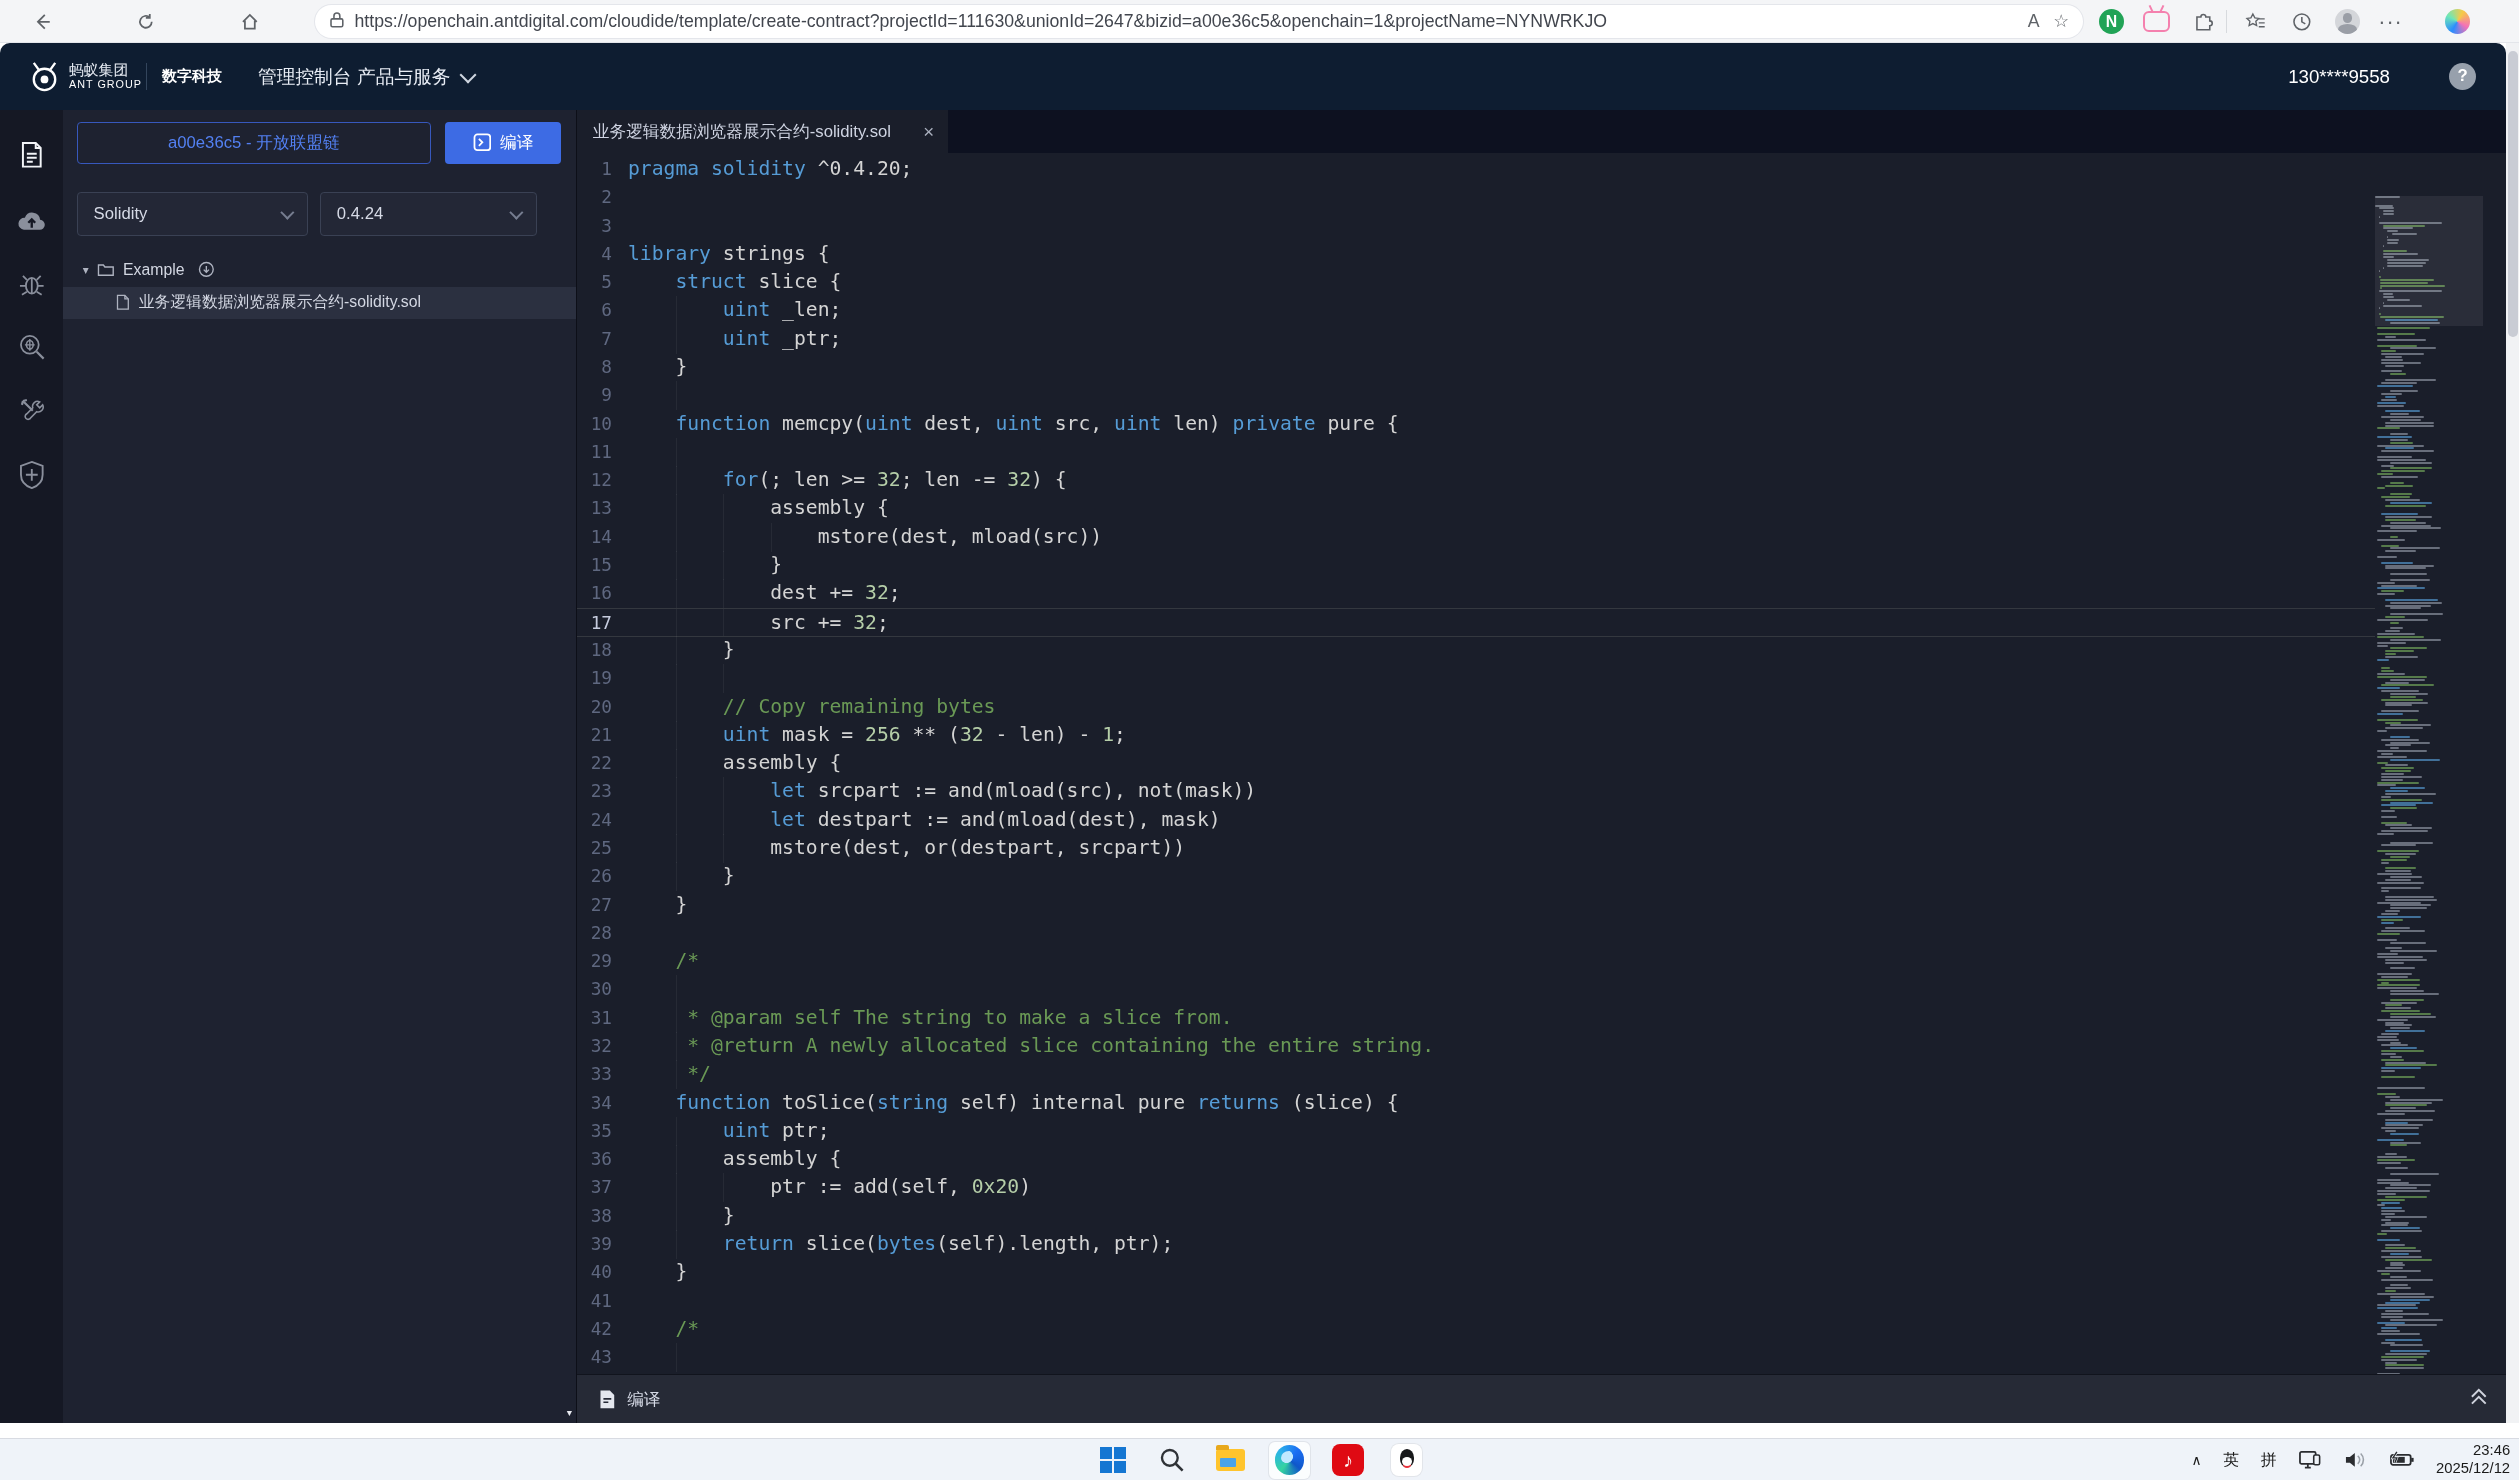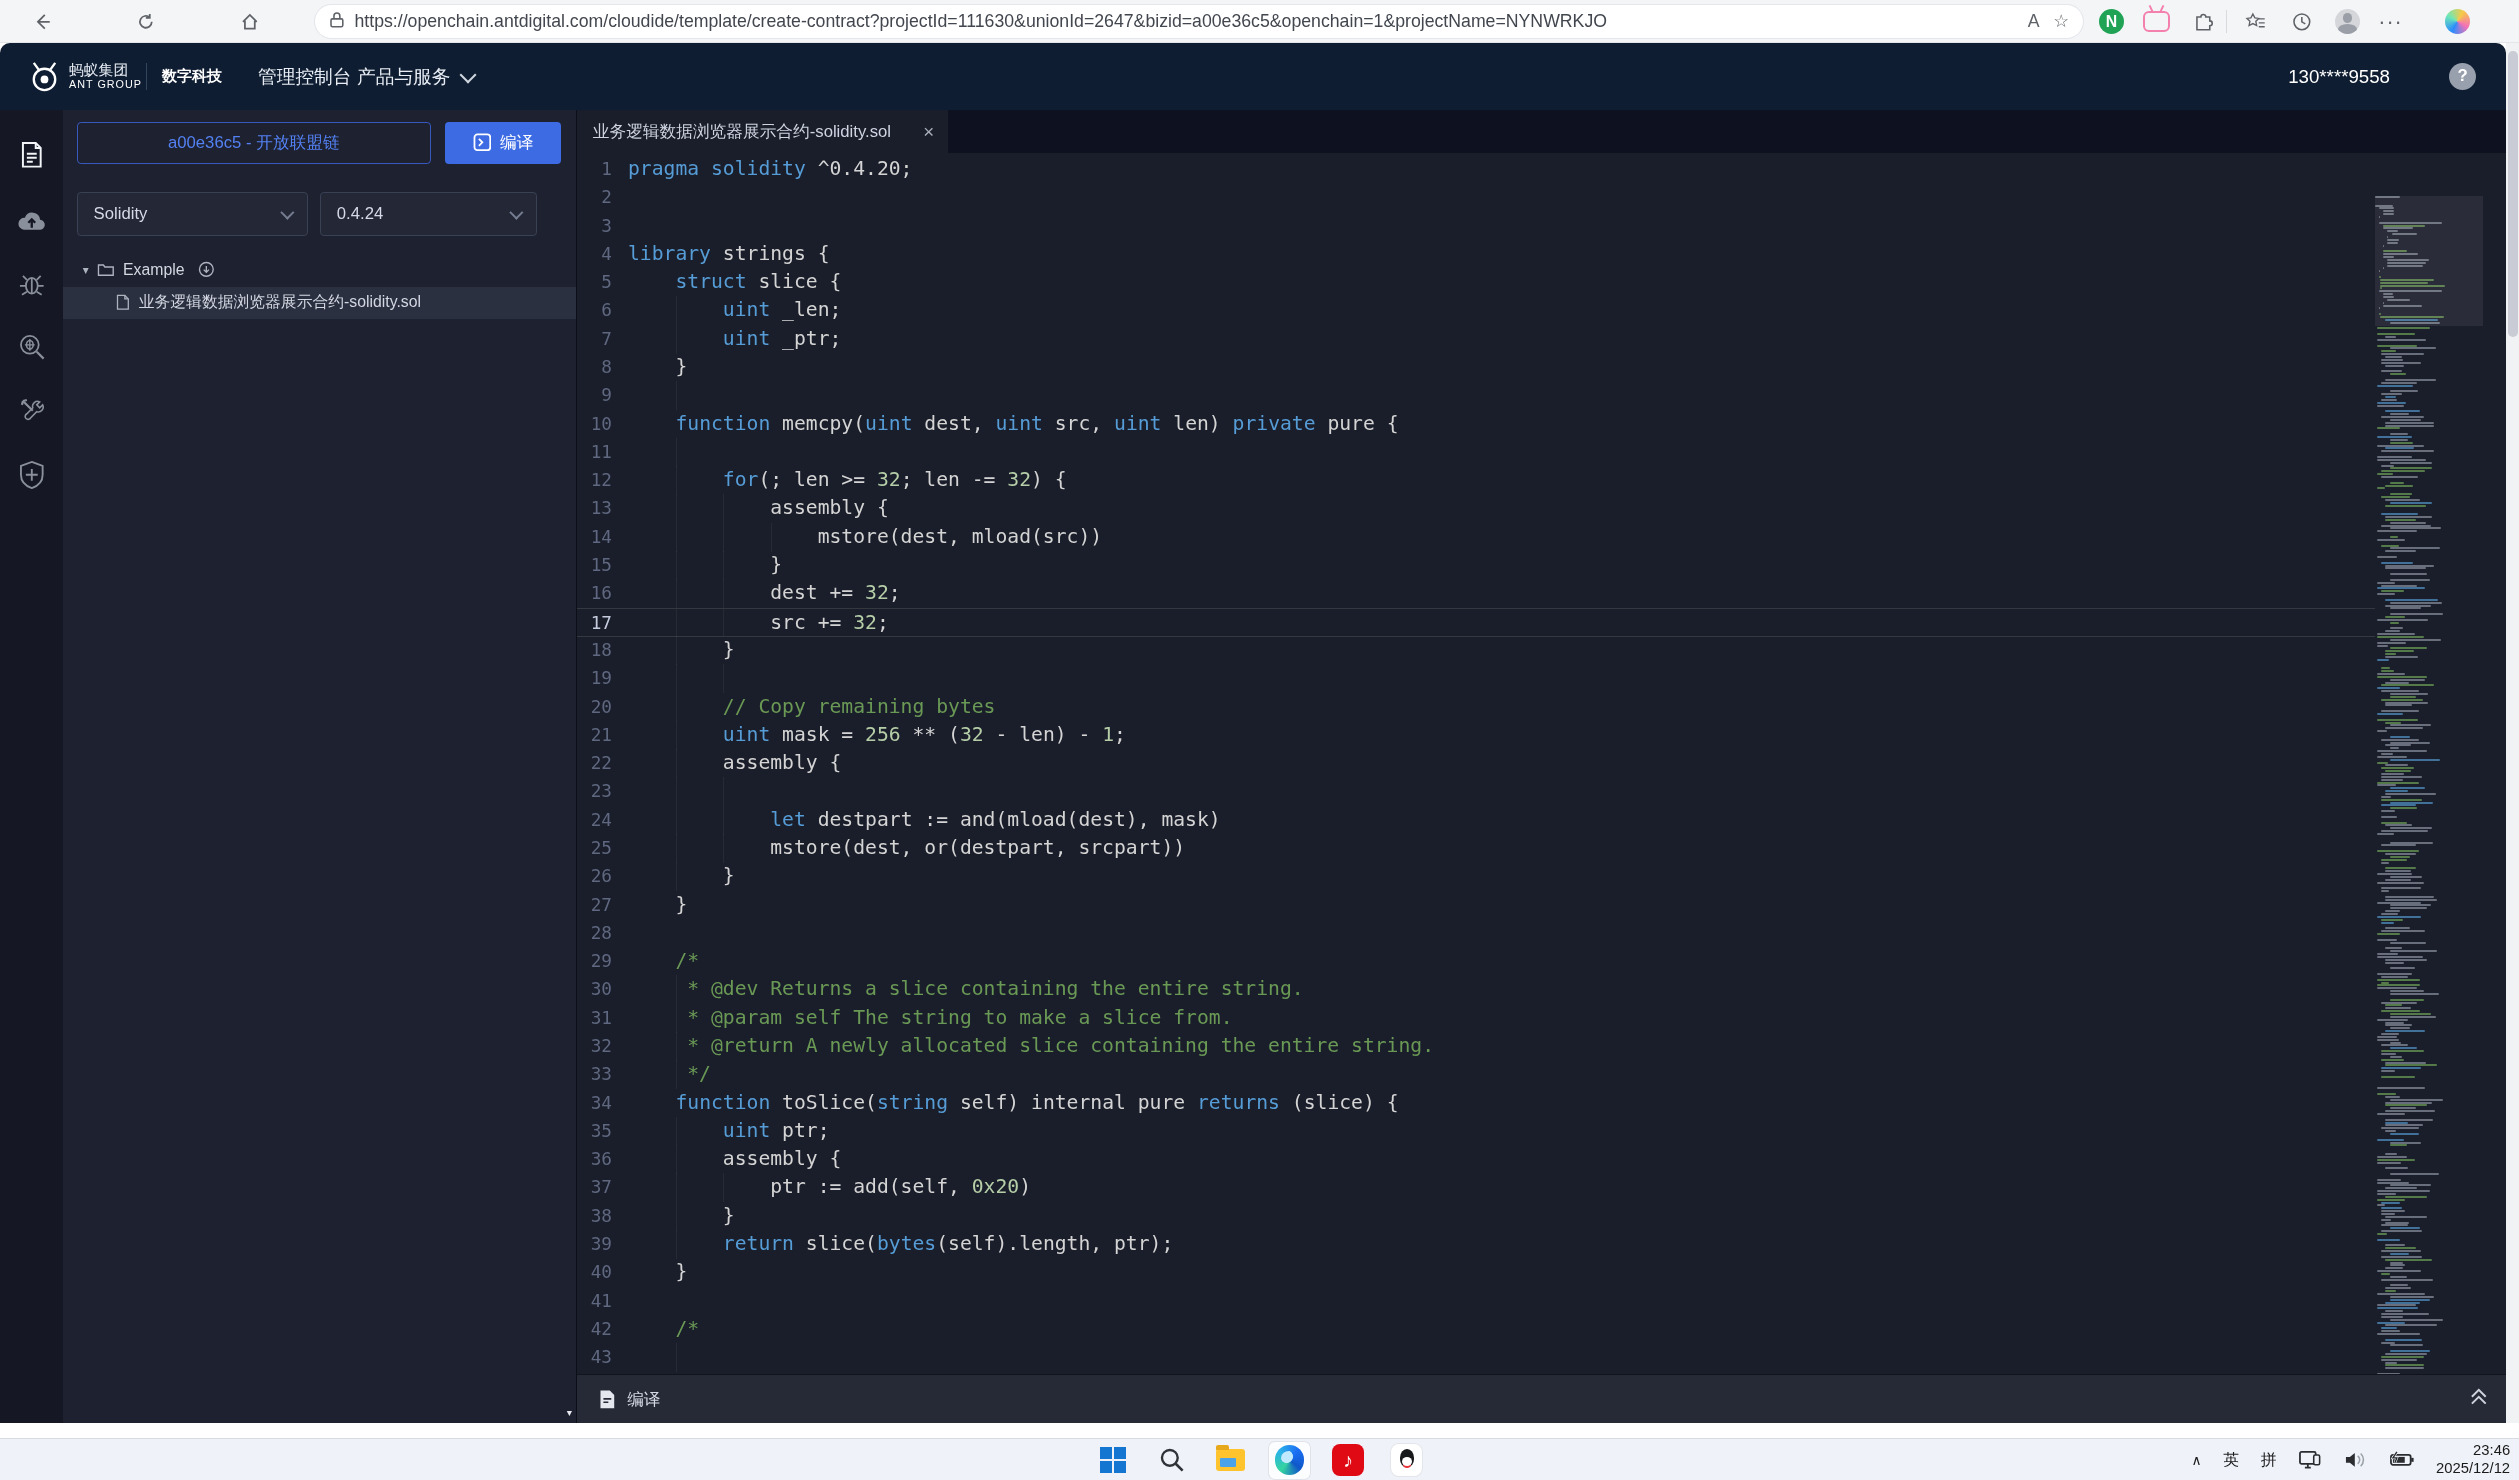--- a/index.html
+++ b/index.html
@@ -345,28 +345,28 @@
             <div class="cl" style="top: 341px;"><span class="ln">13</span><i class="guide" style="left: 99px;"></i><i class="guide" style="left: 146px;"></i><span class="ct"><span class="t-p">            assembly {</span></span></div>
             <div class="cl" style="top: 370px;"><span class="ln">14</span><i class="guide" style="left: 99px;"></i><i class="guide" style="left: 146px;"></i><i class="guide" style="left: 194px;"></i><span class="ct"><span class="t-p">                mstore(dest, mload(src))</span></span></div>
             <div class="cl" style="top: 398px;"><span class="ln">15</span><i class="guide" style="left: 99px;"></i><i class="guide" style="left: 146px;"></i><span class="ct"><span class="t-p">            }</span></span></div>
             <div class="cl" style="top: 426px;"><span class="ln">16</span><i class="guide" style="left: 99px;"></i><i class="guide" style="left: 146px;"></i><span class="ct"><span class="t-p">            dest += </span><span class="t-n">32</span><span class="t-p">;</span></span></div>
             <div class="cl cur" style="top: 455px;"><span class="ln">17</span><i class="guide" style="left: 99px;"></i><i class="guide" style="left: 146px;"></i><span class="ct"><span class="t-p">            src += </span><span class="t-n">32</span><span class="t-p">;</span></span></div>
             <div class="cl" style="top: 483px;"><span class="ln">18</span><i class="guide" style="left: 99px;"></i><span class="ct"><span class="t-p">        }</span></span></div>
             <div class="cl" style="top: 511px;"><span class="ln">19</span><i class="guide" style="left: 99px;"></i><i class="guide" style="left: 146px;"></i><span class="ct"></span></div>
             <div class="cl" style="top: 540px;"><span class="ln">20</span><i class="guide" style="left: 99px;"></i><span class="ct"><span class="t-c">        // Copy remaining bytes</span></span></div>
             <div class="cl" style="top: 568px;"><span class="ln">21</span><i class="guide" style="left: 99px;"></i><span class="ct"><span class="t-p">        </span><span class="t-k">uint</span><span class="t-p"> mask = </span><span class="t-n">256</span><span class="t-p"> ** (</span><span class="t-n">32</span><span class="t-p"> - len) - </span><span class="t-n">1</span><span class="t-p">;</span></span></div>
             <div class="cl" style="top: 596px;"><span class="ln">22</span><i class="guide" style="left: 99px;"></i><span class="ct"><span class="t-p">        assembly {</span></span></div>
-            <div class="cl" style="top: 624px;"><span class="ln">23</span><i class="guide" style="left: 99px;"></i><i class="guide" style="left: 146px;"></i></div>
+            <div class="cl" style="top: 624px;"><span class="ln">23</span><i class="guide" style="left: 99px;"></i><i class="guide" style="left: 146px;"></i><span class="ct"><span class="t-p">            </span><span class="t-k">let</span><span class="t-p"> srcpart := and(mload(src), not(mask))</span></span></div>
             <div class="cl" style="top: 653px;"><span class="ln">24</span><i class="guide" style="left: 99px;"></i><i class="guide" style="left: 146px;"></i><span class="ct"><span class="t-p">            </span><span class="t-k">let</span><span class="t-p"> destpart := and(mload(dest), mask)</span></span></div>
             <div class="cl" style="top: 681px;"><span class="ln">25</span><i class="guide" style="left: 99px;"></i><i class="guide" style="left: 146px;"></i><span class="ct"><span class="t-p">            mstore(dest, or(destpart, srcpart))</span></span></div>
             <div class="cl" style="top: 709px;"><span class="ln">26</span><i class="guide" style="left: 99px;"></i><span class="ct"><span class="t-p">        }</span></span></div>
             <div class="cl" style="top: 738px;"><span class="ln">27</span><span class="ct"><span class="t-p">    }</span></span></div>
             <div class="cl" style="top: 766px;"><span class="ln">28</span><span class="ct"></span></div>
             <div class="cl" style="top: 794px;"><span class="ln">29</span><span class="ct"><span class="t-c">    /*</span></span></div>
-            <div class="cl" style="top: 822px;"><span class="ln">30</span><i class="guide" style="left: 99px;"></i><span class="ct"><span class="t-c">     * @dev Returns a slice containing the entire string.</span></span></div>
+            <div class="cl" style="top: 822px;"><span class="ln">30</span><i class="guide" style="left: 99px;"></i></div>
             <div class="cl" style="top: 851px;"><span class="ln">31</span><i class="guide" style="left: 99px;"></i><span class="ct"><span class="t-c">     * @param self The string to make a slice from.</span></span></div>
             <div class="cl" style="top: 879px;"><span class="ln">32</span><i class="guide" style="left: 99px;"></i><span class="ct"><span class="t-c">     * @return A newly allocated slice containing the entire string.</span></span></div>
             <div class="cl" style="top: 907px;"><span class="ln">33</span><i class="guide" style="left: 99px;"></i><span class="ct"><span class="t-c">     */</span></span></div>
             <div class="cl" style="top: 936px;"><span class="ln">34</span><span class="ct"><span class="t-p">    </span><span class="t-k">function</span><span class="t-p"> toSlice(</span><span class="t-k">string</span><span class="t-p"> self) internal pure </span><span class="t-k">returns</span><span class="t-p"> (slice) {</span></span></div>
             <div class="cl" style="top: 964px;"><span class="ln">35</span><i class="guide" style="left: 99px;"></i><span class="ct"><span class="t-p">        </span><span class="t-k">uint</span><span class="t-p"> ptr;</span></span></div>
             <div class="cl" style="top: 992px;"><span class="ln">36</span><i class="guide" style="left: 99px;"></i><span class="ct"><span class="t-p">        assembly {</span></span></div>
             <div class="cl" style="top: 1020px;"><span class="ln">37</span><i class="guide" style="left: 99px;"></i><i class="guide" style="left: 146px;"></i><span class="ct"><span class="t-p">            ptr := add(self, </span><span class="t-n">0x20</span><span class="t-p">)</span></span></div>
             <div class="cl" style="top: 1049px;"><span class="ln">38</span><i class="guide" style="left: 99px;"></i><span class="ct"><span class="t-p">        }</span></span></div>
             <div class="cl" style="top: 1077px;"><span class="ln">39</span><i class="guide" style="left: 99px;"></i><span class="ct"><span class="t-p">        </span><span class="t-k">return</span><span class="t-p"> slice(</span><span class="t-k">bytes</span><span class="t-p">(self).length, ptr);</span></span></div>
             <div class="cl" style="top: 1105px;"><span class="ln">40</span><span class="ct"><span class="t-p">    }</span></span></div>

